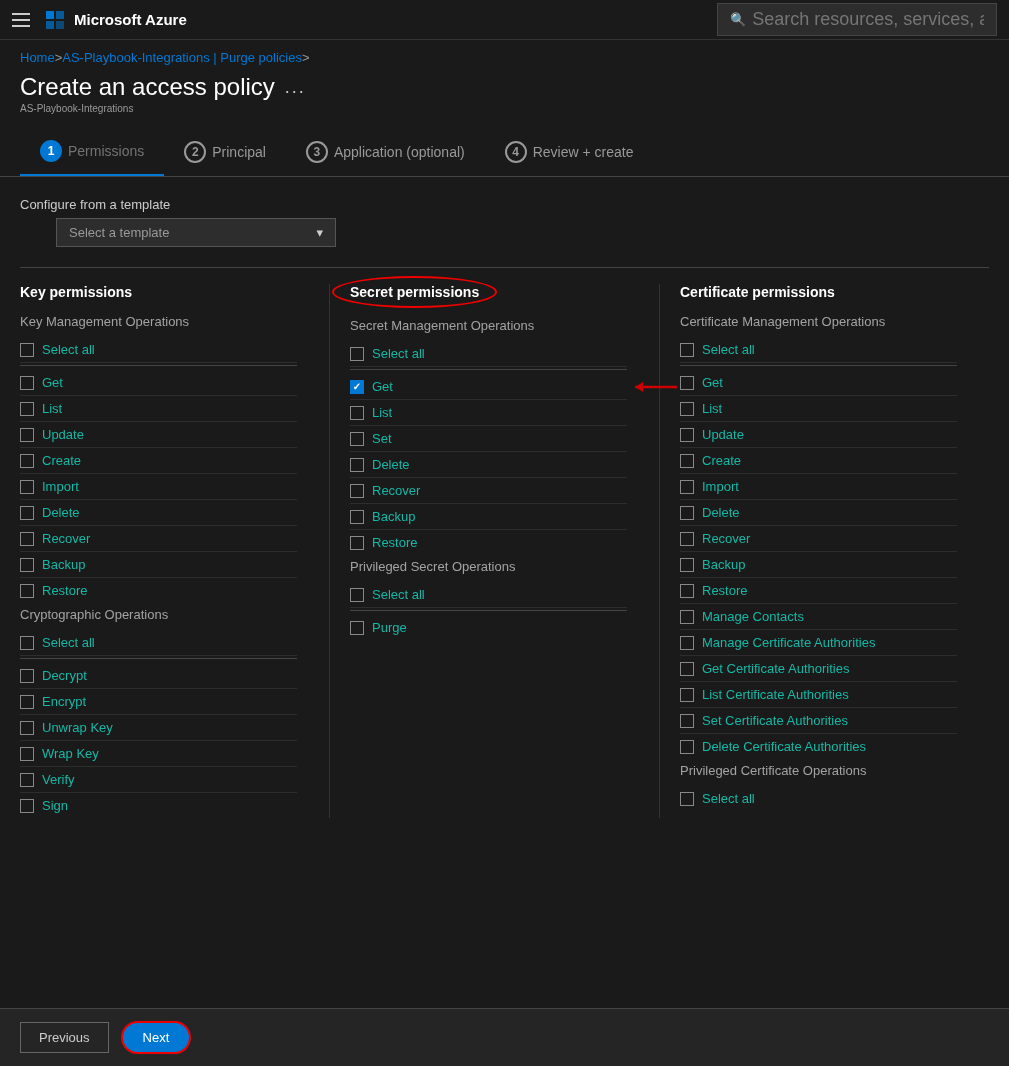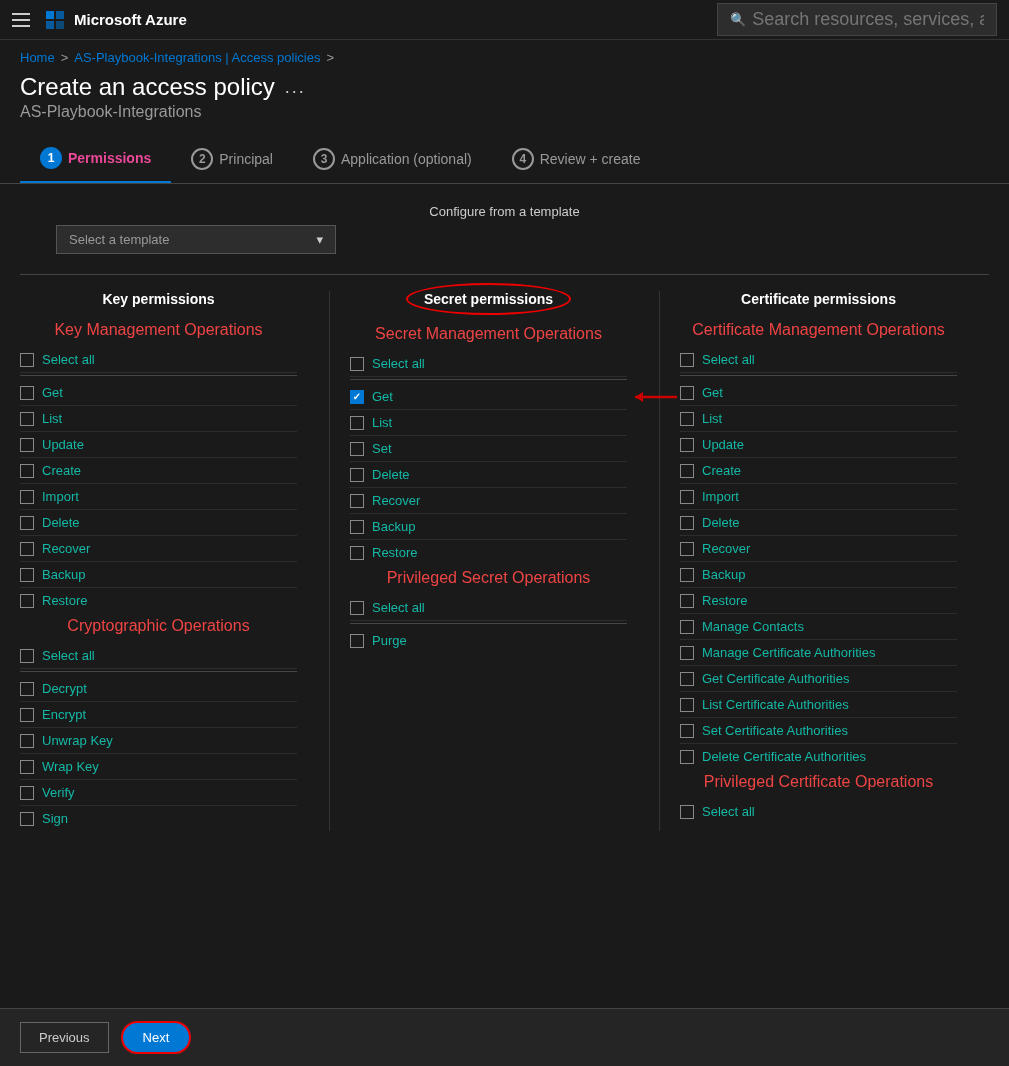--- a/index.html
+++ b/index.html
@@ -64,21 +64,21 @@
       width: 240px;
     }
 
     
     .breadcrumb {
       padding: 10px 20px 4px;
       font-size: 13px;
       color: #0078d4;
       display: flex;
       align-items: center;
-      gap: 6px;
+      gap: 0;
     }
     .breadcrumb a {
       color: #0078d4;
       text-decoration: none;
     }
     .breadcrumb .sep {
       color: #999;
     }
 
     
@@ -87,21 +87,21 @@
     }
     .page-title {
       font-size: 24px;
       font-weight: 300;
       color: #fff;
       display: flex;
       align-items: center;
       gap: 10px;
     }
     .page-subtitle {
-      font-size: 16px;
+      font-size: 10px;
       color: #999;
       margin-top: 2px;
     }
     .ellipsis-btn {
       color: #ccc;
       font-size: 18px;
       cursor: pointer;
       letter-spacing: 2px;
     }
 
@@ -140,21 +140,20 @@
     }
     .step.active .step-circle {
       background: #0078d4;
       border-color: #0078d4;
       color: #fff;
     }
 
     
     .main-content {
       padding: 20px;
-      text-align: center;
     }
 
     
     .template-section {
       margin-bottom: 20px;
     }
     .template-label {
       font-size: 13px;
       color: #ccc;
       margin-bottom: 6px;
@@ -218,22 +217,22 @@
       top: -8px;
       left: -18px;
       right: -18px;
       bottom: -8px;
       border: 2.5px solid #e00;
       border-radius: 50%;
       z-index: 0;
     }
 
     .ops-section-label {
-      font-size: 16px;
-      color: #ef4444;
+      font-size: 13px;
+      color: #a3a3a3;
       margin-bottom: 8px;
       margin-top: 4px;
     }
 
     .checkbox-list {
       display: flex;
       flex-direction: column;
       gap: 0;
     }
 
@@ -337,36 +336,36 @@
   </div>
   <div class="topbar-search">
     <span style="color:#aaa;">🔍</span>
     <input type="text" placeholder="Search resources, services, and doc" style="">
   </div>
 </div>
 
 <div class="breadcrumb">
   <a>Home</a>
   <span class="sep">&gt;</span>
-  <a>AS-Playbook-Integrations | Access policies</a>
+  <a>AS-Playbook-Integrations | Purge policies</a>
   <span class="sep">&gt;</span>
 </div>
 
 <div class="page-header">
   <div class="page-title">
     <span>Create an access policy</span>
     <span class="ellipsis-btn">...</span>
   </div>
   <div class="page-subtitle">AS-Playbook-Integrations</div>
 </div>
 
 <div class="wizard-steps">
   <div class="step active">
     <div class="step-circle">1</div>
-    <span style="font-weight:700;color:#ec4899;">Permissions</span>
+    <span style="font-weight:400;color:#737373;">Permissions</span>
   </div>
   <div class="step">
     <div class="step-circle">2</div>
     <span>Principal</span>
   </div>
   <div class="step">
     <div class="step-circle">3</div>
     <span>Application (optional)</span>
   </div>
   <div class="step">

